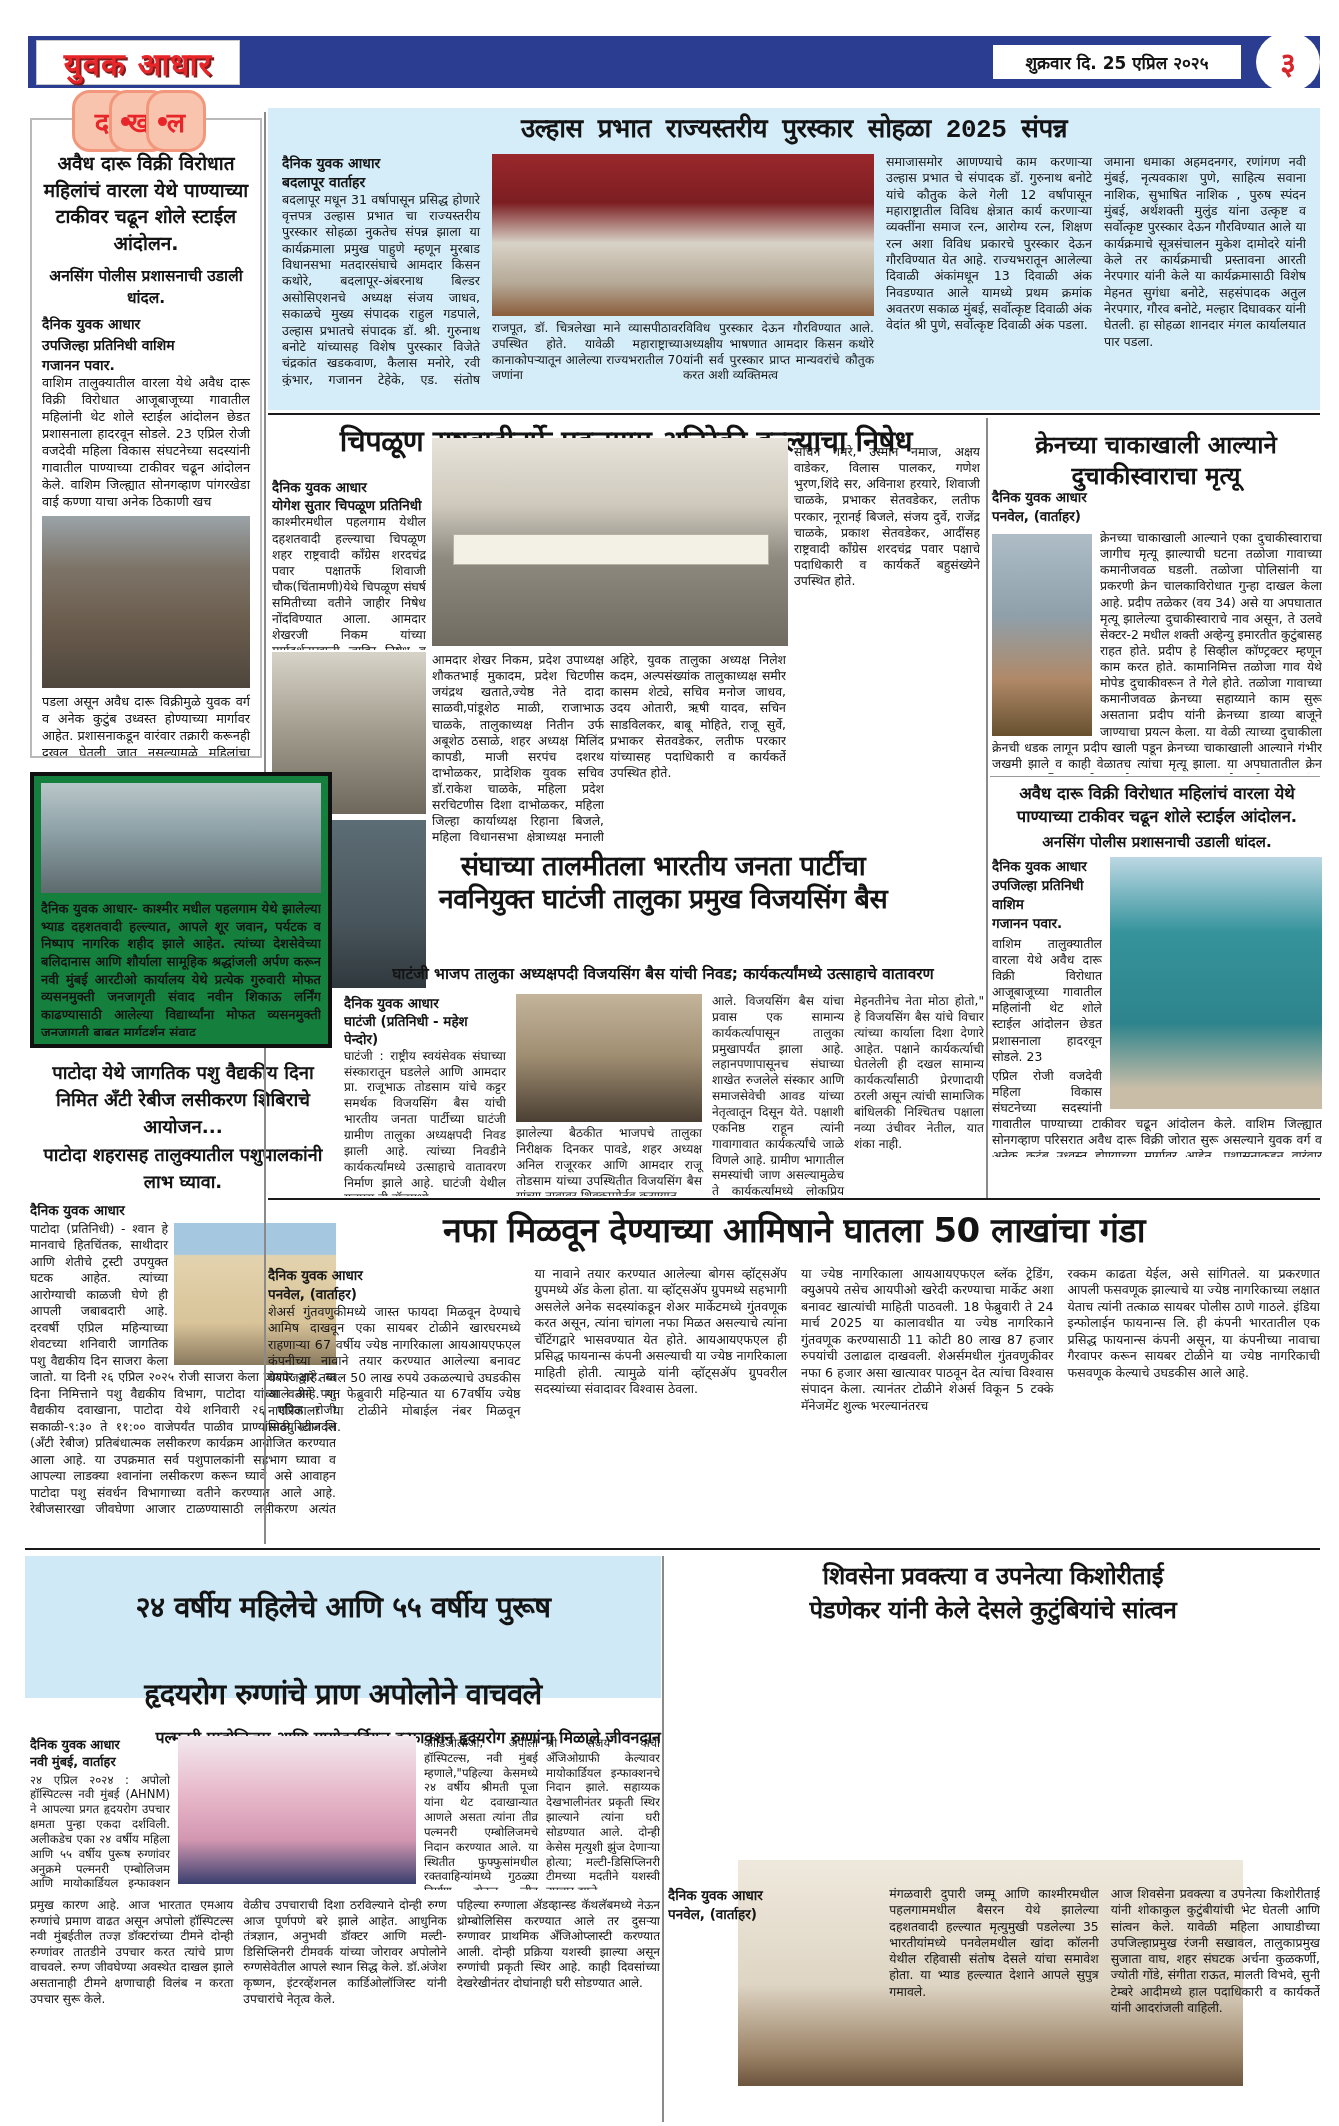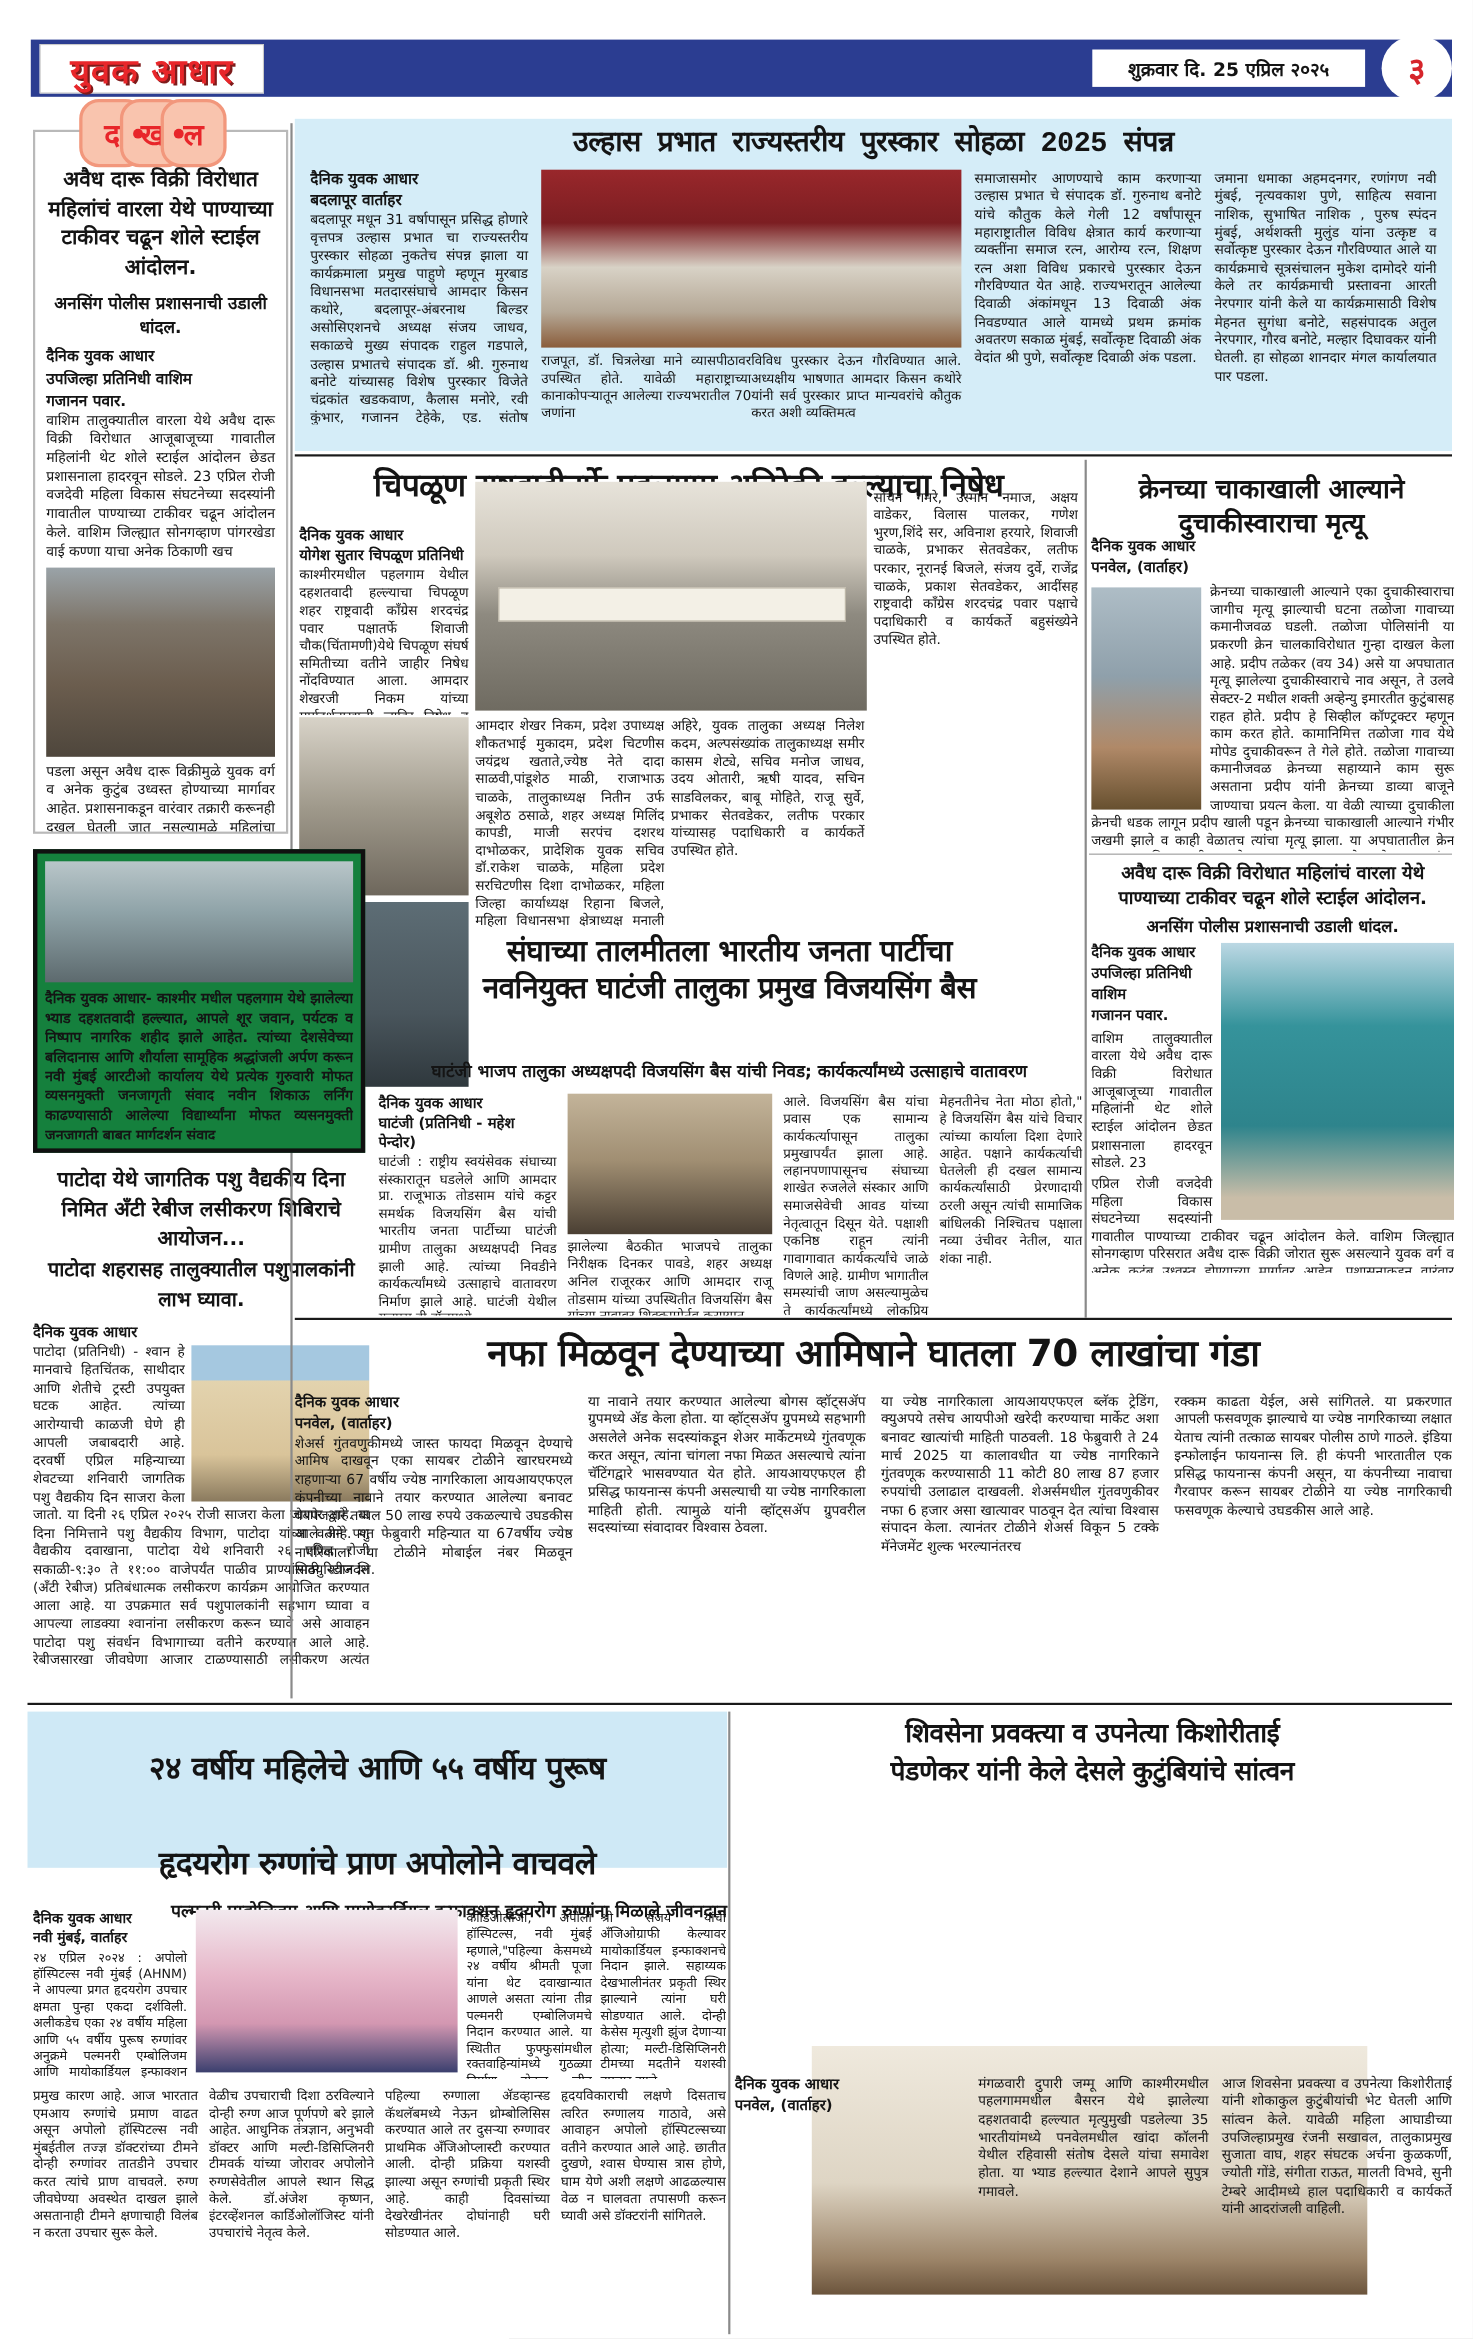--- a/index.html
+++ b/index.html
@@ -281,21 +281,21 @@
       <div class="gh-body">घाटंजी : राष्ट्रीय स्वयंसेवक संघाच्या संस्कारातून घडलेले आणि आमदार प्रा. राजूभाऊ तोडसाम यांचे कट्टर समर्थक विजयसिंग बैस यांची भारतीय जनता पार्टीच्या घाटंजी ग्रामीण तालुका अध्यक्षपदी निवड झाली आहे. त्यांच्या निवडीने कार्यकर्त्यांमध्ये उत्साहाचे वातावरण निर्माण झाले आहे. घाटंजी येथील यलएस डी हॉलमध्ये</div>
     </div>
     <div class="gh-cphoto">
       <div class="photo photo-bais"></div>
       <div class="gh-cap">झालेल्या बैठकीत भाजपचे तालुका निरीक्षक दिनकर पावडे, शहर अध्यक्ष अनिल राजूरकर आणि आमदार राजू तोडसाम यांच्या उपस्थितीत विजयसिंग बैस यांच्या नावावर शिक्कामोर्तव करण्यात</div>
     </div>
     <div class="gh-c3 gh-body">आले. विजयसिंग बैस यांचा प्रवास एक सामान्य कार्यकर्त्यापासून तालुका प्रमुखापर्यंत झाला आहे. लहानपणापासूनच संघाच्या शाखेत रुजलेले संस्कार आणि समाजसेवेची आवड यांच्या नेतृत्वातून दिसून येते. पक्षाशी एकनिष्ठ राहून त्यांनी गावागावात कार्यकर्त्यांचे जाळे विणले आहे. ग्रामीण भागातील समस्यांची जाण असल्यामुळेच ते कार्यकर्त्यांमध्ये लोकप्रिय झाले आहेत. "कार्यकर्ता हा पक्षाचा श्वास असतो आणि कार्यकर्त्यांच्या</div>
     <div class="gh-c4 gh-body">मेहनतीनेच नेता मोठा होतो," हे विजयसिंग बैस यांचे विचार त्यांच्या कार्याला दिशा देणारे आहेत. पक्षाने कार्यकर्त्याची घेतलेली ही दखल सामान्य कार्यकर्त्यांसाठी प्रेरणादायी ठरली असून त्यांची सामाजिक बांधिलकी निश्चितच पक्षाला नव्या उंचीवर नेतील, यात शंका नाही.</div>
   </div>
 
-  <div class="abs nafa-headline">नफा मिळवून देण्याच्या आमिषाने घातला 70 लाखांचा गंडा</div>
+  <div class="abs nafa-headline">नफा मिळवून देण्याच्या आमिषाने घातला 50 लाखांचा गंडा</div>
   <div class="abs nafa-cols">
     <div class="nafa-col">
       <div class="nafa-byline">दैनिक युवक आधार</div>
       <div class="nafa-byline">पनवेल, (वार्ताहर)</div>
       <span>शेअर्स गुंतवणुकीमध्ये जास्त फायदा मिळवून देण्याचे आमिष दाखवून एका सायबर टोळीने खारघरमध्ये राहणाऱ्या 67 वर्षीय ज्येष्ठ नागरिकाला आयआयएफएल कंपनीच्या नावाने तयार करण्यात आलेल्या बनावट वेबपेजद्वारे तब्बल 50 लाख रुपये उकळल्याचे उघडकीस आले आहे. गत फेब्रुवारी महिन्यात या 67वर्षीय ज्येष्ठ नागरिकाला या टोळीने मोबाईल नंबर मिळवून सिक्युरिटीज लि.</span>
     </div>
     <div class="nafa-col">या नावाने तयार करण्यात आलेल्या बोगस व्हॉट्सॲप ग्रुपमध्ये ॲड केला होता. या व्हॉट्सॲप ग्रुपमध्ये सहभागी असलेले अनेक सदस्यांकडून शेअर मार्केटमध्ये गुंतवणूक करत असून, त्यांना चांगला नफा मिळत असल्याचे त्यांना चॅटिंगद्वारे भासवण्यात येत होते. आयआयएफएल ही प्रसिद्ध फायनान्स कंपनी असल्याची या ज्येष्ठ नागरिकाला माहिती होती. त्यामुळे यांनी व्हॉट्सॲप ग्रुपवरील सदस्यांच्या संवादावर विश्वास ठेवला.</div>
     <div class="nafa-col">या ज्येष्ठ नागरिकाला आयआयएफएल ब्लॅक ट्रेडिंग, क्युअपये तसेच आयपीओ खरेदी करण्याचा मार्केट अशा बनावट खात्यांची माहिती पाठवली. 18 फेब्रुवारी ते 24 मार्च 2025 या कालावधीत या ज्येष्ठ नागरिकाने गुंतवणूक करण्यासाठी 11 कोटी 80 लाख 87 हजार रुपयांची उलाढाल दाखवली. शेअर्समधील गुंतवणुकीवर नफा 6 हजार असा खात्यावर पाठवून देत त्यांचा विश्वास संपादन केला. त्यानंतर टोळीने शेअर्स विकून 5 टक्के मॅनेजमेंट शुल्क भरल्यानंतरच</div>
     <div class="nafa-col">रक्कम काढता येईल, असे सांगितले. या प्रकरणात आपली फसवणूक झाल्याचे या ज्येष्ठ नागरिकाच्या लक्षात येताच त्यांनी तत्काळ सायबर पोलीस ठाणे गाठले. इंडिया इन्फोलाईन फायनान्स लि. ही कंपनी भारतातील एक प्रसिद्ध फायनान्स कंपनी असून, या कंपनीच्या नावाचा गैरवापर करून सायबर टोळीने या ज्येष्ठ नागरिकाची फसवणूक केल्याचे उघडकीस आले आहे.</div>
   </div>
@@ -314,21 +314,20 @@
     <div class="ap-cphoto">
       <div class="photo photo-apollo"></div>
     </div>
     <div class="ap-ctext">कार्डिओलॉजी, अपोलो हॉस्पिटल्स, नवी मुंबई म्हणाले,"पहिल्या केसमध्ये २४ वर्षीय श्रीमती पूजा यांना थेट दवाखान्यात आणले असता त्यांना तीव्र पल्मनरी एम्बोलिजमचे निदान करण्यात आले. या स्थितीत फुफ्फुसांमधील रक्तवाहिन्यांमध्ये गुठळ्या निर्माण होऊन जीव धोक्यात येतो.</div>
     <div class="ap-ctext">श्री संजय यांची अँजिओग्राफी केल्यावर मायोकार्डियल इन्फाक्शनचे निदान झाले. सहाय्यक देखभालीनंतर प्रकृती स्थिर झाल्याने त्यांना घरी सोडण्यात आले. दोन्ही केसेस मृत्युशी झुंज देणाऱ्या होत्या; मल्टी-डिसिप्लिनरी टीमच्या मदतीने यशस्वी उपचार झाले.</div>
   </div>
   <div class="abs ap-row2">
     <div class="ap-col">प्रमुख कारण आहे. आज भारतात एमआय रुग्णांचे प्रमाण वाढत असून अपोलो हॉस्पिटल्स नवी मुंबईतील तज्ज्ञ डॉक्टरांच्या टीमने दोन्ही रुग्णांवर तातडीने उपचार करत त्यांचे प्राण वाचवले. रुग्ण जीवघेण्या अवस्थेत दाखल झाले असतानाही टीमने क्षणाचाही विलंब न करता उपचार सुरू केले.</div>
     <div class="ap-col">वेळीच उपचाराची दिशा ठरविल्याने दोन्ही रुग्ण आज पूर्णपणे बरे झाले आहेत. आधुनिक तंत्रज्ञान, अनुभवी डॉक्टर आणि मल्टी-डिसिप्लिनरी टीमवर्क यांच्या जोरावर अपोलोने रुग्णसेवेतील आपले स्थान सिद्ध केले. डॉ.अंजेश कृष्णन, इंटरव्हेंशनल कार्डिओलॉजिस्ट यांनी उपचारांचे नेतृत्व केले.</div>
     <div class="ap-col">पहिल्या रुग्णाला ॲडव्हान्स्ड कॅथलॅबमध्ये नेऊन थ्रोम्बोलिसिस करण्यात आले तर दुसऱ्या रुग्णावर प्राथमिक अँजिओप्लास्टी करण्यात आली. दोन्ही प्रक्रिया यशस्वी झाल्या असून रुग्णांची प्रकृती स्थिर आहे. काही दिवसांच्या देखरेखीनंतर दोघांनाही घरी सोडण्यात आले.</div>
-    <div class="ap-col">हृदयविकाराची लक्षणे दिसताच त्वरित रुग्णालय गाठावे, असे आवाहन अपोलो हॉस्पिटल्सच्या वतीने करण्यात आले आहे. छातीत दुखणे, श्वास घेण्यास त्रास होणे, घाम येणे अशी लक्षणे आढळल्यास वेळ न घालवता तपासणी करून घ्यावी असे डॉक्टरांनी सांगितले.</div>
   </div>
 
   <div class="abs sv-headline">
     <div>शिवसेना प्रवक्त्या व उपनेत्या किशोरीताई</div>
     <div>पेडणेकर यांनी केले देसले कुटुंबियांचे सांत्वन</div>
   </div>
   <div class="abs photo photo-room"></div>
   <div class="abs sv-cols">
     <div class="sv-col">
       <div class="sv-byline">दैनिक युवक आधार</div>

